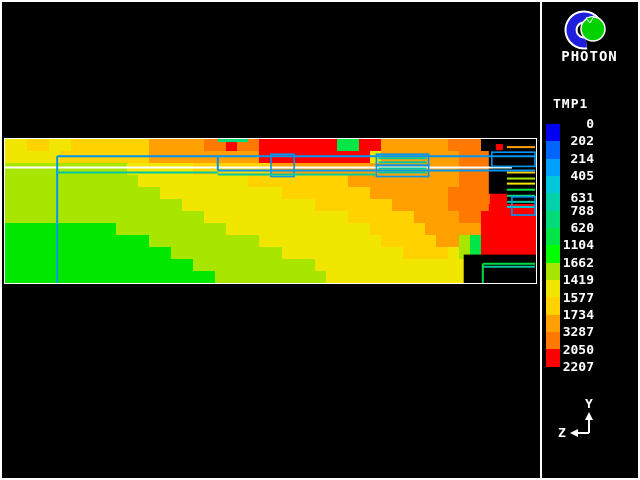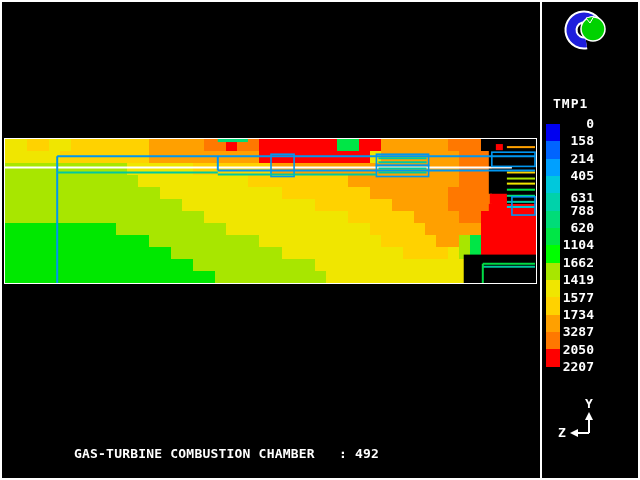--- a/index.html
+++ b/index.html
@@ -670,51 +670,51 @@
         <line x1="372" y1="19" x2="420" y2="19" stroke="#00C8A0" stroke-width="2"></line>
         <line x1="372" y1="23" x2="420" y2="23" stroke="#00C8A0" stroke-width="2"></line>
         <line x1="372" y1="29" x2="420" y2="29" stroke="#00C8A0" stroke-width="2"></line>
         <line x1="372" y1="33" x2="420" y2="33" stroke="#00C8A0" stroke-width="2"></line>
         <line x1="476" y1="123" x2="528" y2="123" stroke="#00DC46" stroke-width="2"></line>
         <line x1="476" y1="126" x2="528" y2="126" stroke="#00C8A0" stroke-width="2"></line>
         <line x1="476" y1="123" x2="476" y2="142" stroke="#00DC46" stroke-width="2"></line>
       </svg>
   </div>
 
-  <div class="caption">GAS-TURBINE COMBUSTION CHAMBER   : 492</div>
 
   <svg class="logo" viewBox="0 0 58 44">
     <g transform="rotate(28 25 22)">
       <circle cx="25" cy="22" r="13" fill="none" stroke="#FFFFFF" stroke-width="13" stroke-dasharray="60 21.7" stroke-dashoffset="70"></circle>
       <circle cx="25" cy="22" r="13" fill="none" stroke="#1E1EDC" stroke-width="9" stroke-dasharray="60 21.7" stroke-dashoffset="70"></circle>
     </g>
     <circle cx="34" cy="21" r="12" fill="#00D200" stroke="#FFFFFF" stroke-width="1.5"></circle>
     <path d="M 27 10 L 35 8 L 31 15 Z" fill="#00D200" stroke="#FFFFFF" stroke-width="1"></path>
   </svg>
+  <div class="photon-label">PHOTON</div>
   <div class="var-label">TMP1</div>
 
   <div class="swatches">
       <div class="swatch" style="background: rgb(0, 0, 240);"></div>
       <div class="swatch" style="background: rgb(0, 100, 255);"></div>
       <div class="swatch" style="background: rgb(0, 160, 255);"></div>
       <div class="swatch" style="background: rgb(0, 200, 220);"></div>
       <div class="swatch" style="background: rgb(0, 210, 170);"></div>
       <div class="swatch" style="background: rgb(0, 220, 120);"></div>
       <div class="swatch" style="background: rgb(0, 230, 70);"></div>
       <div class="swatch" style="background: rgb(0, 255, 0);"></div>
       <div class="swatch" style="background: rgb(168, 230, 0);"></div>
       <div class="swatch" style="background: rgb(240, 230, 0);"></div>
       <div class="swatch" style="background: rgb(255, 210, 0);"></div>
       <div class="swatch" style="background: rgb(255, 160, 0);"></div>
       <div class="swatch" style="background: rgb(255, 120, 0);"></div>
       <div class="swatch" style="background: rgb(255, 0, 0);"></div>
     </div>
   <div class="scale-labels">
       <div class="scale-label" style="top: 116px;">0</div>
-      <div class="scale-label" style="top: 133.35px;">158</div>
+      <div class="scale-label" style="top: 133.35px;">202</div>
       <div class="scale-label" style="top: 150.7px;">214</div>
       <div class="scale-label" style="top: 168.05px;">405</div>
       <div class="scale-label" style="top: 190px;">631</div>
       <div class="scale-label" style="top: 202.75px;">788</div>
       <div class="scale-label" style="top: 220.1px;">620</div>
       <div class="scale-label" style="top: 237.45px;">1104</div>
       <div class="scale-label" style="top: 254.8px;">1662</div>
       <div class="scale-label" style="top: 272.15px;">1419</div>
       <div class="scale-label" style="top: 289.5px;">1577</div>
       <div class="scale-label" style="top: 306.85px;">1734</div>

